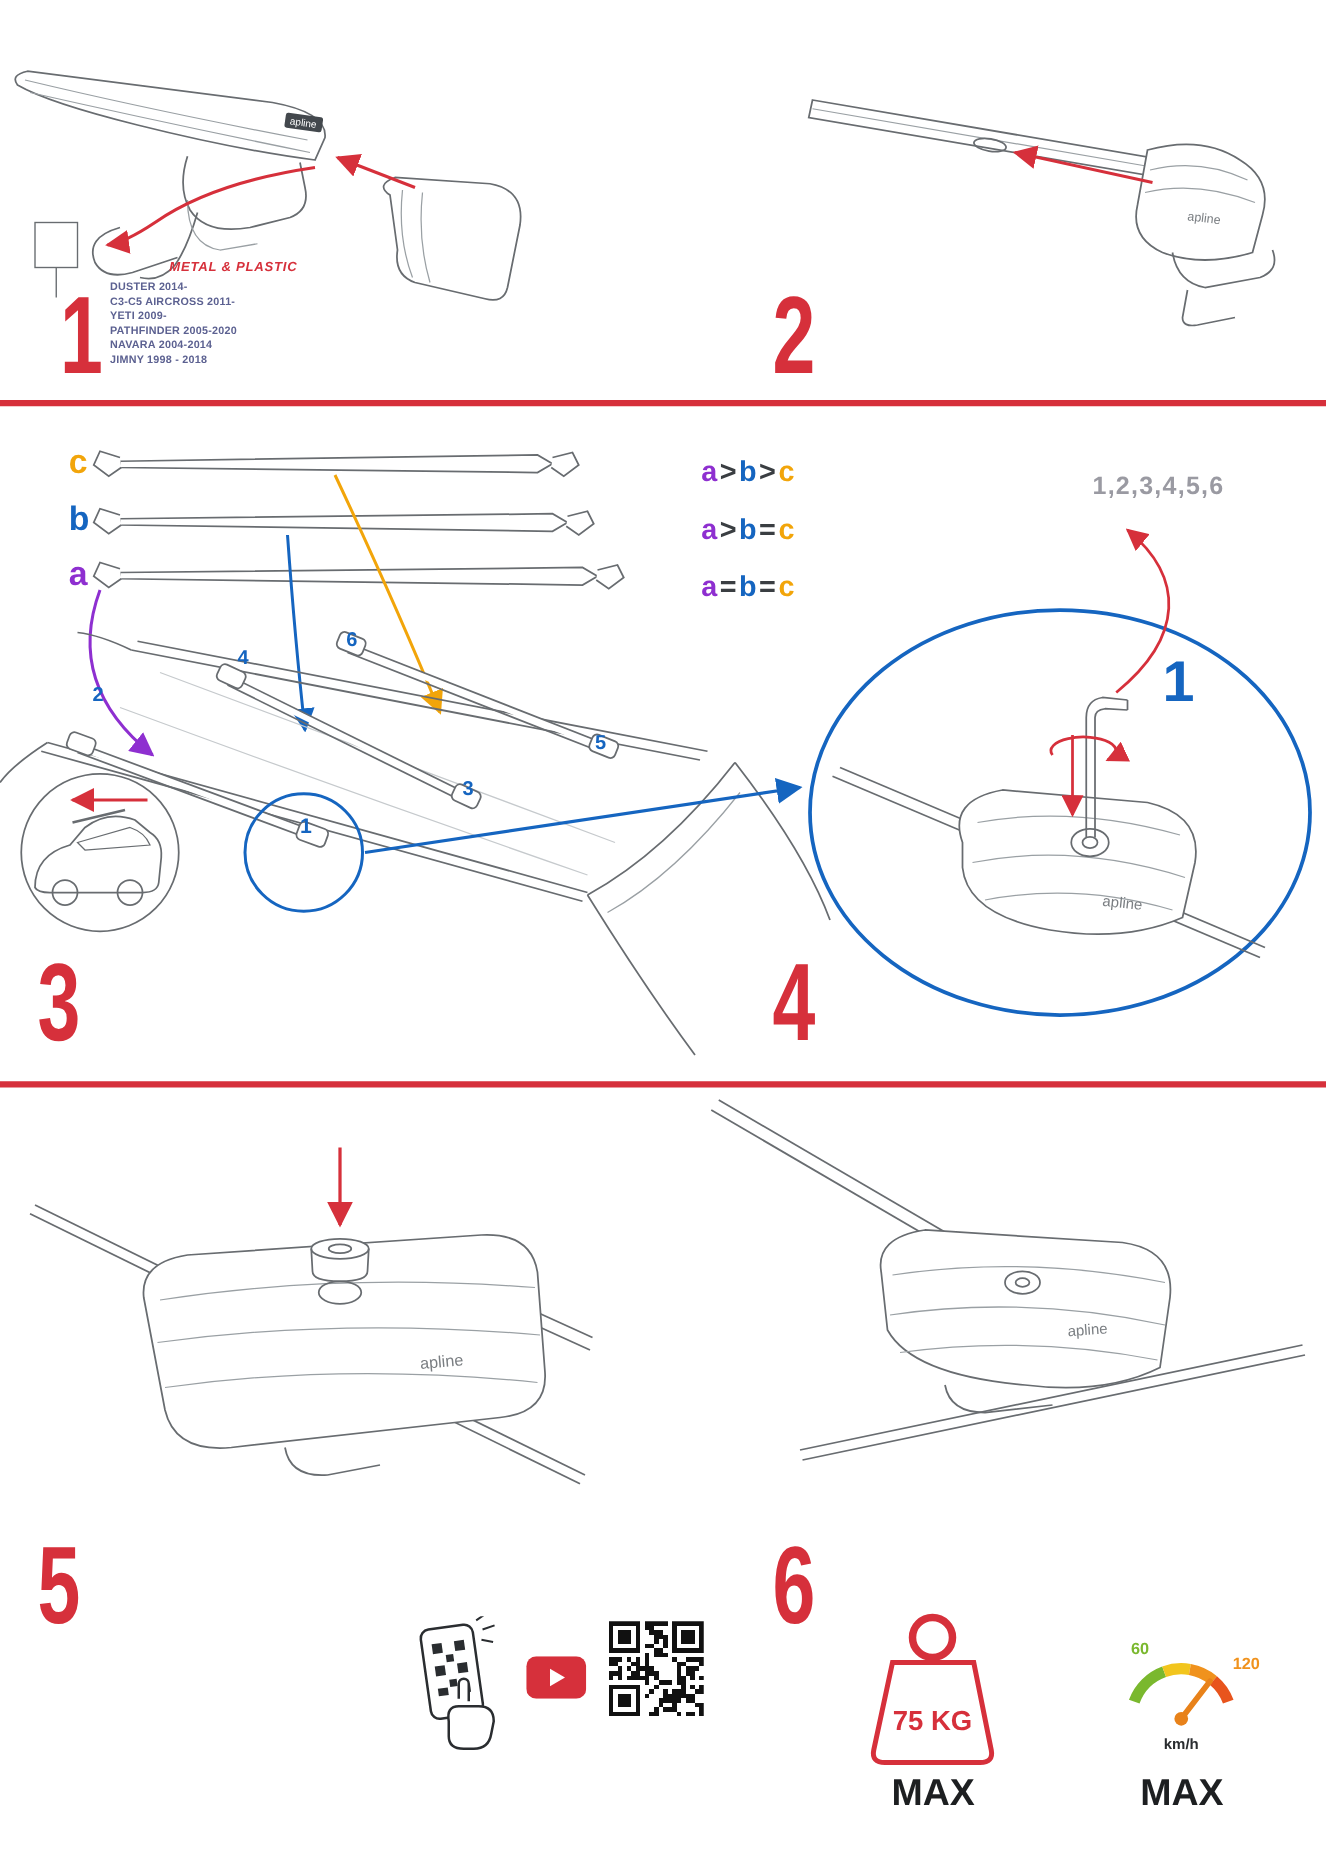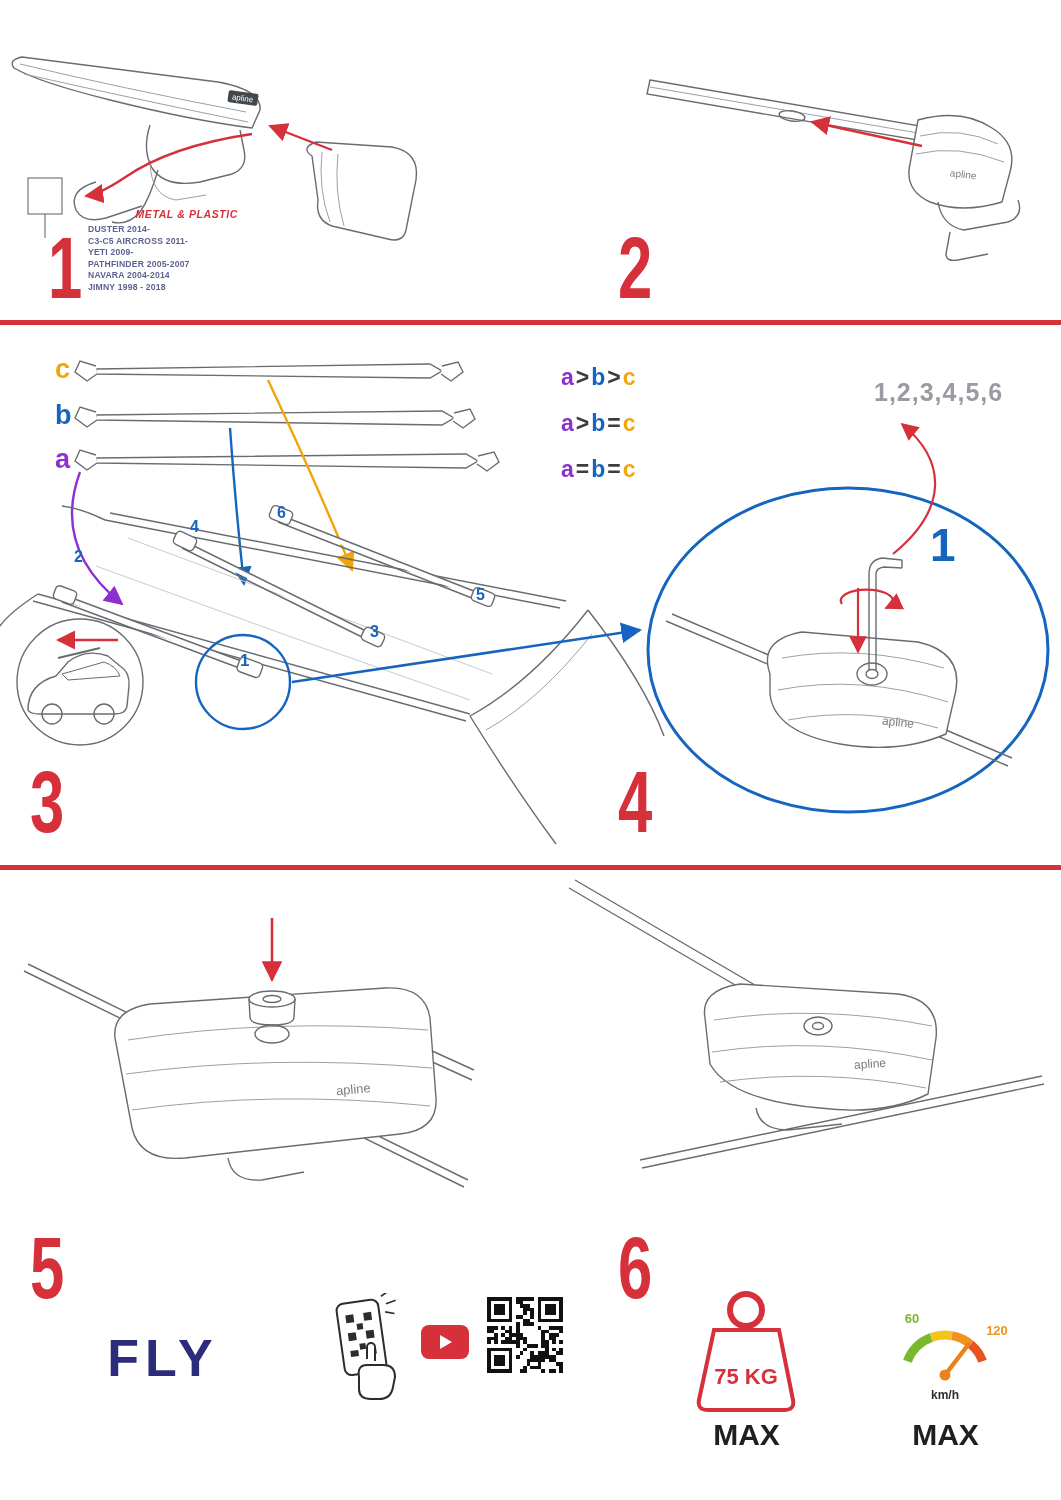--- a/index.html
+++ b/index.html
@@ -15,21 +15,21 @@
   .num{position:absolute;z-index:4;color:var(--red);font-weight:700;font-size:88px;line-height:.9;
        transform:scaleX(.70);transform-origin:0 0;letter-spacing:-2px;}
   .material{color:var(--red);font-size:10.5px;font-weight:700;letter-spacing:.6px;text-align:right;width:150px;}
   .models{width:150px;text-align:left;color:#5c6191;font-size:8.6px;font-weight:700;line-height:1.35;letter-spacing:.2px;}
   .barlbl{font-size:27px;font-weight:700;line-height:1;}
   .lbl-a{color:var(--purple)} .lbl-b{color:var(--blue)} .lbl-c{color:var(--orange)}
   .rels{left:560px;top:346px;margin-top:18px;}
   .rel{height:46px;font-size:23px;font-weight:700;}
   .tk{padding:0 1px;}
   .tk-a{color:var(--purple)} .tk-b{color:var(--blue)} .tk-c{color:var(--orange)} .tk-op{color:var(--ink)}
-  .seq{color:var(--seq);font-size:25px;font-weight:700;letter-spacing:1px;}
+  .seq{color:var(--seq);font-size:20px;font-weight:700;letter-spacing:1px;}
   .big-one{color:var(--blue);font-size:46px;font-weight:700;}
   .pos{position:absolute;z-index:4;color:var(--blue);font-weight:700;font-size:16px;line-height:1;}
   .fly{color:var(--navy);font-size:52px;font-weight:700;letter-spacing:6px;text-align:center;width:170px;}
   .brand{font-size:29px;font-weight:500;letter-spacing:-.5px;white-space:nowrap;}
   .b-dark{color:#43484d} .b-red{color:var(--red)}
   .maxlbl{font-size:30px;font-weight:700;color:#1d1f21;text-align:center;}
   svg text{font-family:"Liberation Sans",sans-serif;}
 </style>
 </head>
 <body>
@@ -93,21 +93,21 @@
     <g stroke="#d6303b" stroke-width="2.4" fill="none">
       <path d="M302,96 L192,72" marker-end="url(#ar2)"></path>
     </g>
   </svg>
 
   <div class="abs material" style="left:88px;top:208px;font-style:italic;">METAL &amp; PLASTIC</div>
   <div class="abs models" style="left:88px;top:224px;">
     <div>DUSTER 2014-</div>
     <div>C3-C5 AIRCROSS 2011-</div>
     <div>YETI 2009-</div>
-    <div>PATHFINDER 2005-2007</div>
+    <div>PATHFINDER 2005-2020</div>
     <div>NAVARA 2004-2014</div>
     <div>JIMNY 1998 - 2018</div>
   </div>
 
   <div class="num" style="left:48px;top:228px;">1</div>
   <div class="num" style="left:618px;top:228px;">2</div>
 
   <div class="divider" style="top:320px;"></div>
 
   <svg class="draw" style="left:0;top:322px" width="1061" height="546" viewBox="0 0 1061 546">
@@ -294,21 +294,20 @@
       <ellipse cx="818" cy="158" rx="14" ry="9"></ellipse>
       <ellipse cx="818" cy="158" rx="5.5" ry="3.5"></ellipse>
       <path d="M756,240 Q760,262 788,262 L842,256"></path>
     </g>
     <text x="854" y="200" font-size="12" fill="#7a7e82" transform="rotate(-4 868 196)">apline</text>
   </svg>
 
   <div class="num" style="left:30px;top:1228px;">5</div>
   <div class="num" style="left:618px;top:1228px;">6</div>
 
-  <div class="abs fly" style="left:78px;top:1328px;">FLY</div>
 
 
   <svg class="draw" style="left:320px;top:1293px" width="90" height="118" viewBox="0 0 90 118">
     <g transform="rotate(-8 45 55)" stroke="#2a2d30" stroke-width="2" fill="#fff">
       <rect x="22" y="8" width="42" height="72" rx="7"></rect>
       <g stroke="none" fill="#2a2d30">
         <rect x="30" y="20" width="8" height="8"></rect>
           <rect x="48" y="20" width="8" height="8"></rect>
         <rect x="30" y="38" width="8" height="8"></rect>
           <rect x="48" y="38" width="8" height="8"></rect>

